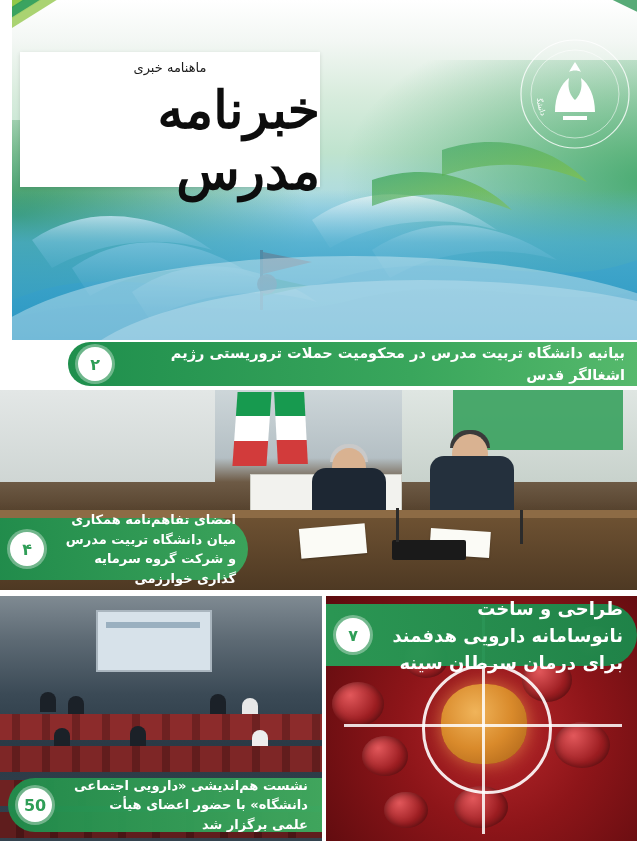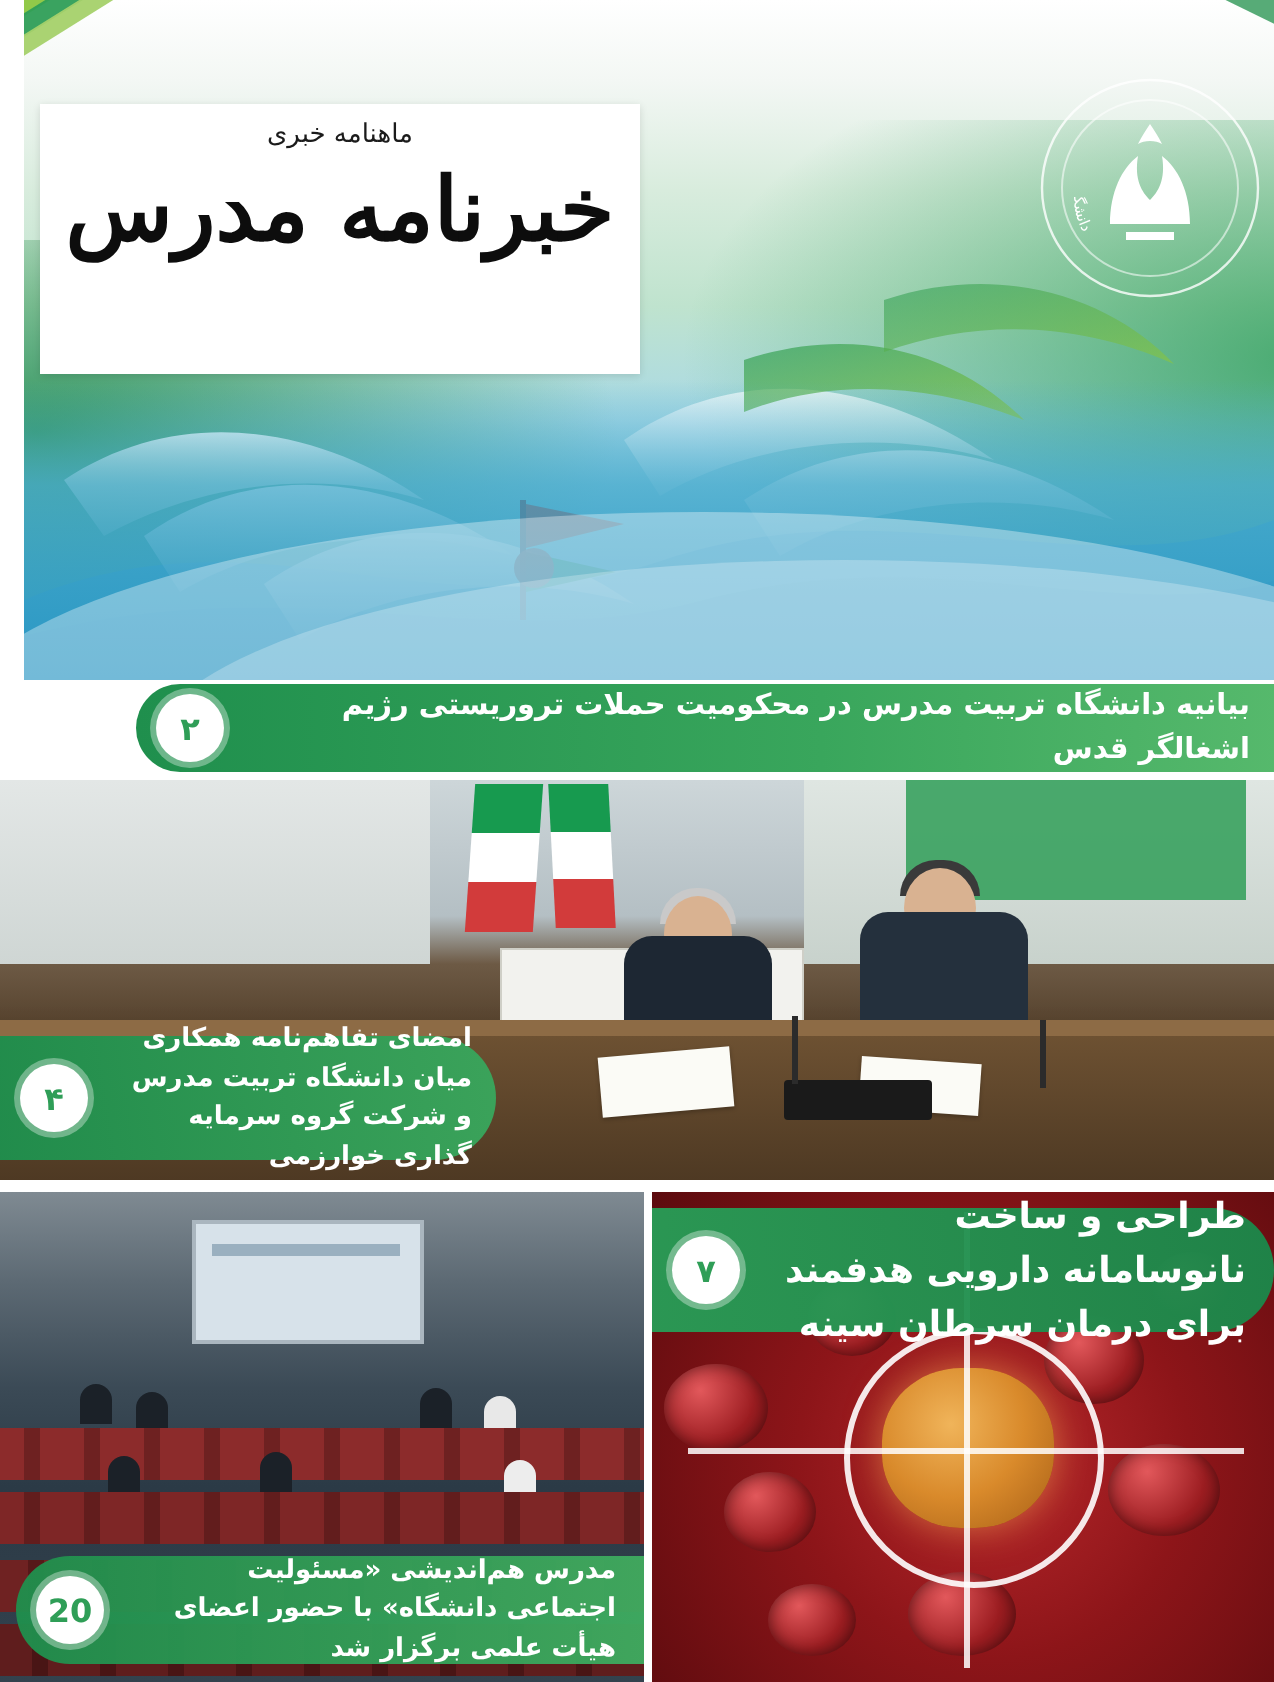--- a/index.html
+++ b/index.html
@@ -78,22 +78,22 @@
     box-shadow: 0 1px 4px rgba(0,0,0,.12);
   }
   .title-kicker {
     text-align: center;
     font-size: 13px;
     color: #1b1b1b;
     margin-top: 8px;
     letter-spacing: .5px;
   }
   .title-main {
-    text-align: center;
-    font-size: 44px;
+    text-align: right;
+    font-size: 52px;
     font-weight: bold;
     color: #0d0d0d;
     margin-top: 4px;
     font-family: "DejaVu Serif", "Liberation Serif", serif;
     letter-spacing: -1px;
   }
   .title-sub {
     text-align: center;
     font-size: 10.5px;
     color: #151515;
@@ -374,22 +374,22 @@
       <div class="attendee" style="left:54px;top:132px"></div>
       <div class="attendee" style="left:130px;top:130px"></div>
       <div class="attendee" style="left:252px;top:134px;background:#ededed"></div>
       <div class="chair-row cr2"></div>
       <div class="chair-row cr3"></div>
       <div class="chair-row cr4"></div>
     </div>
   </div>
 
   <div class="bar story3-bar">
-    <div class="pagenum">20</div>
-    <div class="bar-text">مدرس هم‌اندیشی «مسئولیت اجتماعی دانشگاه» با حضور اعضای هیأت علمی برگزار شد</div>
+    <div class="pagenum">50</div>
+    <div class="bar-text">نشست هم‌اندیشی «دارویی اجتماعی دانشگاه» با حضور اعضای هیأت علمی برگزار شد</div>
   </div>
 
   <div class="story4">
     <div class="photo-cells">
       <div class="cell" style="left:6px;top:86px;width:52px;height:44px"></div>
       <div class="cell" style="left:36px;top:140px;width:46px;height:40px"></div>
       <div class="cell" style="left:78px;top:44px;width:44px;height:38px"></div>
       <div class="cell" style="left:196px;top:62px;width:50px;height:44px"></div>
       <div class="cell" style="left:228px;top:126px;width:56px;height:46px"></div>
       <div class="cell" style="left:128px;top:190px;width:54px;height:42px"></div>

